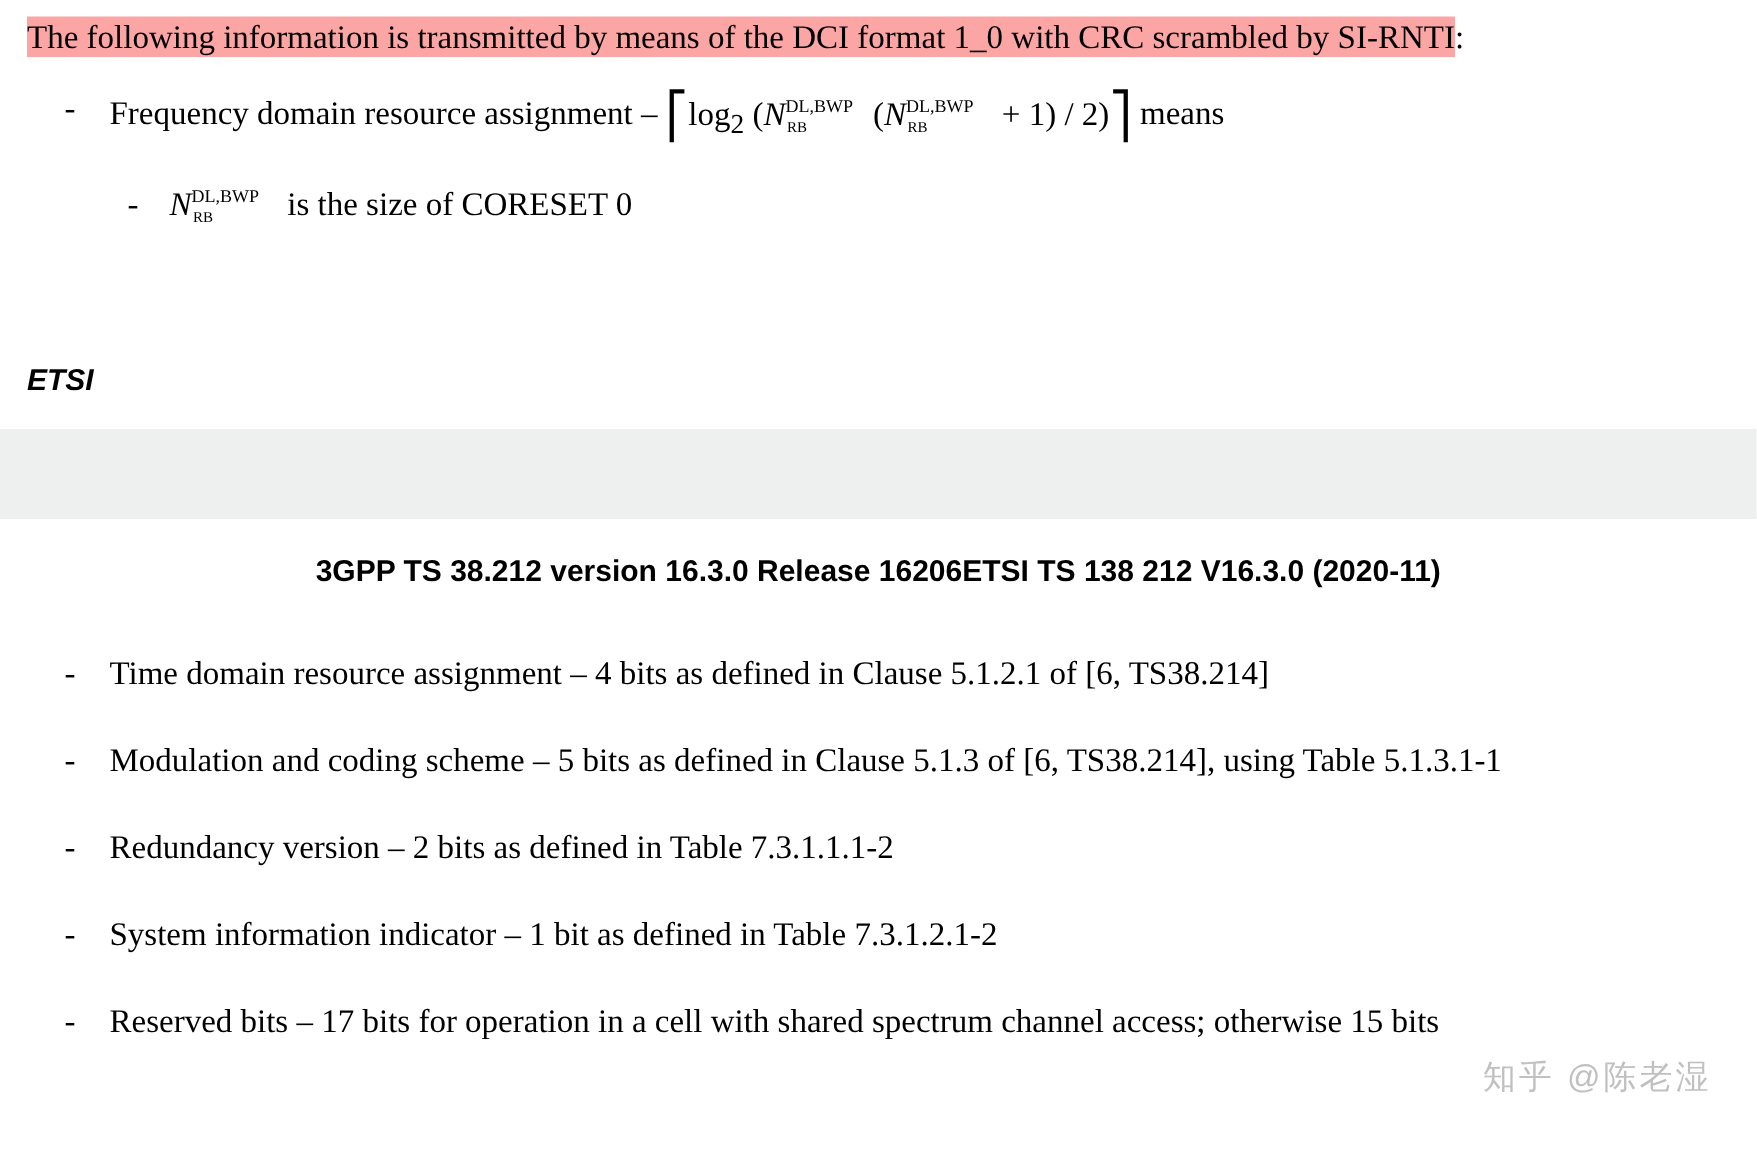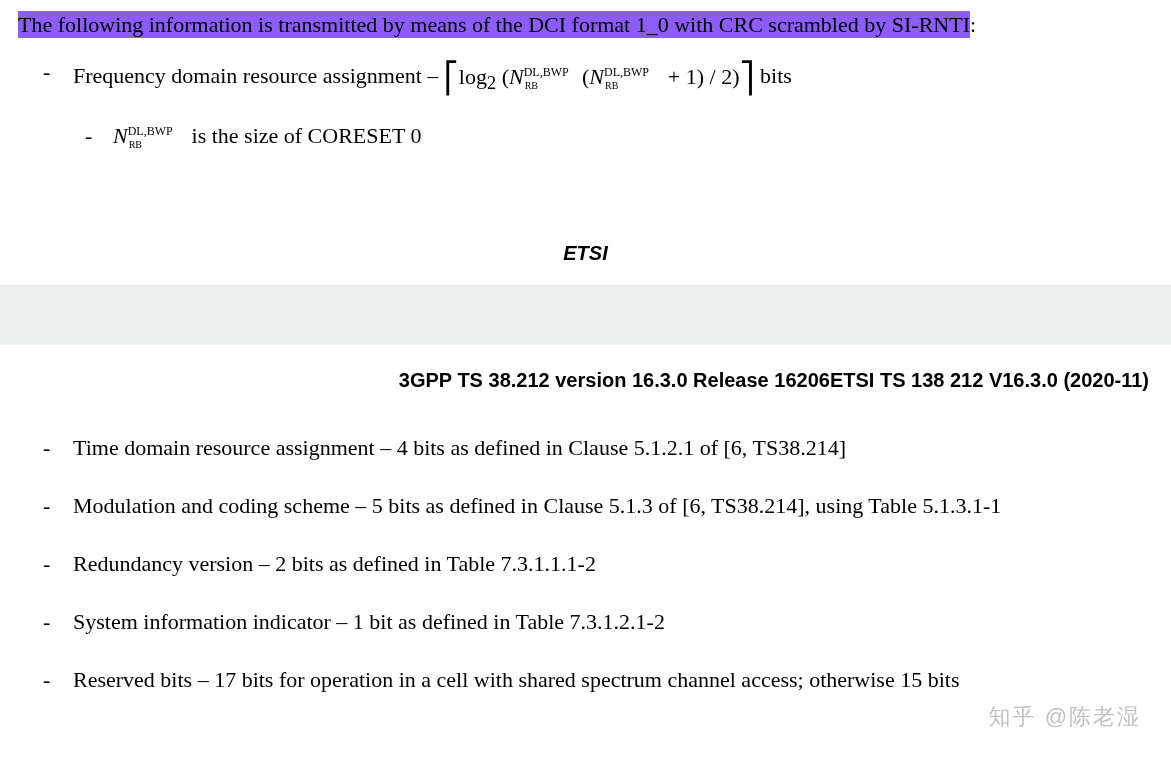--- a/index.html
+++ b/index.html
@@ -9,21 +9,21 @@
     font-size: 22px;
     color: #000;
     background: #fff;
     width: 1171px;
   }
   .page {
     padding: 12px 18px 30px 18px;
     box-sizing: border-box;
   }
   .hl {
-    background: #8b5cf6;
+    background: #fca5a5;
     padding: 1px 0;
   }
   ul.dash {
     list-style: none;
     padding-left: 55px;
     margin: 18px 0 0 0;
   }
   ul.dash > li {
     position: relative;
     margin-bottom: 26px;
@@ -68,36 +68,35 @@
   }
   .formula {
     display: inline-block;
     vertical-align: middle;
   }
   .ceil-l, .ceil-r {
     font-size: 30px;
     vertical-align: -4px;
   }
   .etsi {
-    text-align: center;
     font-family: Arial, sans-serif;
     font-style: italic;
     font-weight: bold;
     font-size: 20px;
     margin-top: 90px;
     margin-bottom: 20px;
   }
   .pagebreak-gap {
     background: #eef0f0;
     height: 60px;
     margin: 0 -18px;
   }
   .header-row {
     display: flex;
-    justify-content: flex-end;
+    justify-content: center;
     align-items: baseline;
     font-family: Arial, sans-serif;
     font-weight: bold;
     font-size: 20px;
     margin-top: 24px;
     margin-bottom: 40px;
     padding: 0 4px;
   }
   .watermark {
     position: absolute;
@@ -119,21 +118,21 @@
   <div>
     <span class="hl">The following information is transmitted by means of the DCI format 1_0 with CRC scrambled by SI-RNTI</span><span>:</span>
   </div>
 
   <ul class="dash">
     <li>
       <span>Frequency domain resource assignment – </span>
       <span class="formula">
         <span class="ceil-l">⎡</span><span>log</span><sub>2</sub> (<span class="nrb"><span>N</span><span class="sup">DL,BWP</span><span class="sub">RB</span></span>(<span class="nrb"><span>N</span><span class="sup">DL,BWP</span><span class="sub">RB</span></span><span> + 1) / 2)</span><span class="ceil-r">⎤</span>
       </span>
-      <span>  bits</span>
+      <span>  means</span>
 
       <ul class="nested">
         <li>
           <span class="nrb"><span>N</span><span class="sup">DL,BWP</span><span class="sub">RB</span></span><span> is the size of CORESET 0</span>
         </li>
       </ul>
     </li>
   </ul>
 
   <div class="etsi">ETSI</div>

